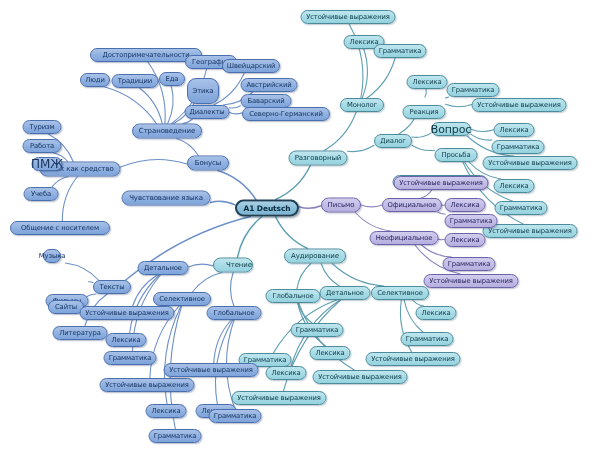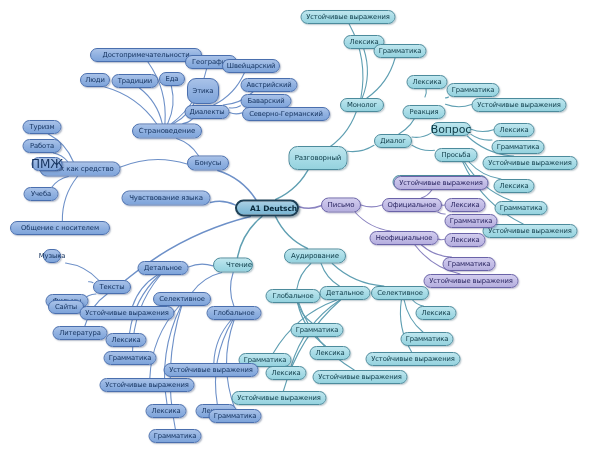--- a/index.html
+++ b/index.html
@@ -30,21 +30,20 @@
   }
   .n-purple{
     background:linear-gradient(180deg,#d2cdee 0%,#c2bce6 55%,#b5aede 100%);
     border:1px solid #6a63a8;color:#2a2560;
     box-shadow:1px 1px 1.5px rgba(60,50,110,.3);
   }
   .n-root{
     background:linear-gradient(180deg,#a9cfe4 0%,#8cc0da 55%,#79b4d2 100%);
     border:2px solid #1d3f55;color:#09293b;font-weight:bold;
     box-shadow:1.5px 1.5px 2px rgba(20,50,70,.45);
-    justify-content:flex-end;
   }
 </style>
 </head>
 <body>
 
 <div id="canvas">
   <svg class="edges" id="edge-layer">
       <path d="M 255.85555555555555 199.5 Q 242.06444444444443 178.156 217.83333333333334 170.5" fill="none" stroke="#6d90c8" stroke-width="1.5" stroke-linecap="round"></path>
       <path d="M 235 204.83168316831683 Q 223.18663366336634 199.20881188118813 210.5 202.40594059405942" fill="none" stroke="#6d90c8" stroke-width="1.5" stroke-linecap="round"></path>
       <path d="M 275.67 199.5 Q 299.13 188.7424 310.35 165.5" fill="none" stroke="#5f9fb2" stroke-width="1.5" stroke-linecap="round"></path>
@@ -181,21 +180,21 @@
       </div>
       <div class="node n-blue" style="left: 269px; top: 85px; width: 57px; height: 14px; font-size: 6.8px;">
         <span>Австрийский</span>
       </div>
       <div class="node n-blue" style="left: 266px; top: 101px; width: 51px; height: 14px; font-size: 6.8px;">
         <span>Баварский</span>
       </div>
       <div class="node n-blue" style="left: 286px; top: 114px; width: 88px; height: 14px; font-size: 6.8px;">
         <span>Северно-Германский</span>
       </div>
-      <div class="node n-cyan" style="left: 318px; top: 158px; width: 59px; height: 24px; font-size: 7px;">
+      <div class="node n-cyan" style="left: 318px; top: 158px; width: 59px; height: 15px; font-size: 7px;">
         <span>Разговорный</span>
       </div>
       <div class="node n-cyan" style="left: 362px; top: 105px; width: 44px; height: 14px; font-size: 6.8px;">
         <span>Монолог</span>
       </div>
       <div class="node n-cyan" style="left: 348px; top: 17px; width: 95px; height: 14px; font-size: 6.8px;">
         <span>Устойчивые выражения</span>
       </div>
       <div class="node n-cyan" style="left: 364px; top: 42px; width: 41px; height: 14px; font-size: 6.8px;">
         <span>Лексика</span>

